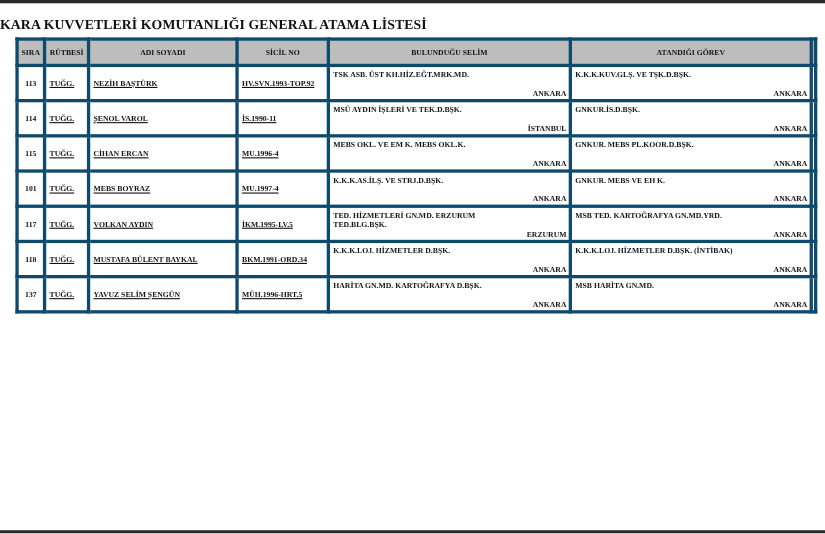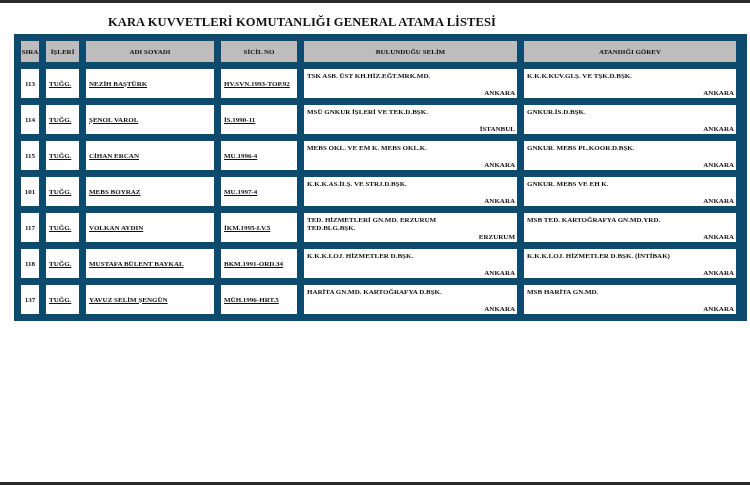--- a/index.html
+++ b/index.html
@@ -3,29 +3,29 @@
 <meta charset="utf-8">
 <style>
   html, body { margin: 0; padding: 0; }
   body {
     width: 750px; height: 485px; background: #ffffff; position: relative; overflow: hidden;
     font-family: "Liberation Serif", "DejaVu Serif", serif; color: #111;
   }
   .frame-top { position: absolute; left: 0; top: 0; width: 750px; height: 3px; background: #2a2a2a; }
   .frame-bottom { position: absolute; left: 0; bottom: 0; width: 750px; height: 3px; background: #2a2a2a; }
   .title {
-    position: absolute; left: 0; top: 15px; width: 604px; text-align: center;
+    position: absolute; left: 0; top: 15px; width: 604px; text-align: left;
     font-weight: bold; font-size: 12.5px; letter-spacing: 0.1px;
   }
   table {
     position: absolute; left: 14px; top: 34px; width: 726px;
     border-collapse: collapse; table-layout: fixed;
     font-weight: bold; font-size: 7px;
   }
-  th, td { border: 7px solid #0c4a6e; padding: 0; }
+  th, td { border: 3px solid #0c4a6e; padding: 0; }
   thead th {
     background: #bdbdbd; height: 21px; text-align: center; vertical-align: middle;
     font-size: 7px;
   }
   th.extra { background: #b0b0b0; }
   td { height: 25px; vertical-align: top; position: relative; }
   td.sira { text-align: center; vertical-align: middle; }
   td.center-v { vertical-align: middle; padding-left: 3px; text-decoration: underline; }
   td.gorev { padding: 4px 2px 0 3px; line-height: 7.5px; }
   td.gorev .city {
@@ -46,21 +46,21 @@
     <col style="width:40px">
     <col style="width:135px">
     <col style="width:83px">
     <col style="width:220px">
     <col style="width:219px">
     <col style="width:4px">
   </colgroup>
   <thead>
     <tr>
       <th>SIRA</th>
-      <th>İŞLERİ</th>
+      <th>RÜTBESİ</th>
       <th>ADI SOYADI</th>
       <th>SİCİL NO</th>
       <th>BULUNDUĞU SELİM</th>
       <th>ATANDIĞI GÖREV</th>
       <th class="extra"></th>
     </tr>
   </thead>
   <tbody id="rows">
       <tr>
         <td class="sira">113</td>
@@ -76,21 +76,21 @@
           <span class="city">ANKARA</span>
         </td>
         <td class="extra"></td>
       </tr>
       <tr>
         <td class="sira">114</td>
         <td class="center-v">TUĞG.</td>
         <td class="center-v">ŞENOL VAROL</td>
         <td class="center-v">İS.1990-11</td>
         <td class="gorev">
-          <div style="width:150px">MSÜ GNKUR İŞLERİ VE TEK.D.BŞK.</div>
+          <div style="width:150px">MSÜ AYDIN İŞLERİ VE TEK.D.BŞK.</div>
           <span class="city">İSTANBUL</span>
         </td>
         <td class="gorev">
           <div style="width:150px">GNKUR.İS.D.BŞK.</div>
           <span class="city">ANKARA</span>
         </td>
         <td class="extra"></td>
       </tr>
       <tr>
         <td class="sira">115</td>

